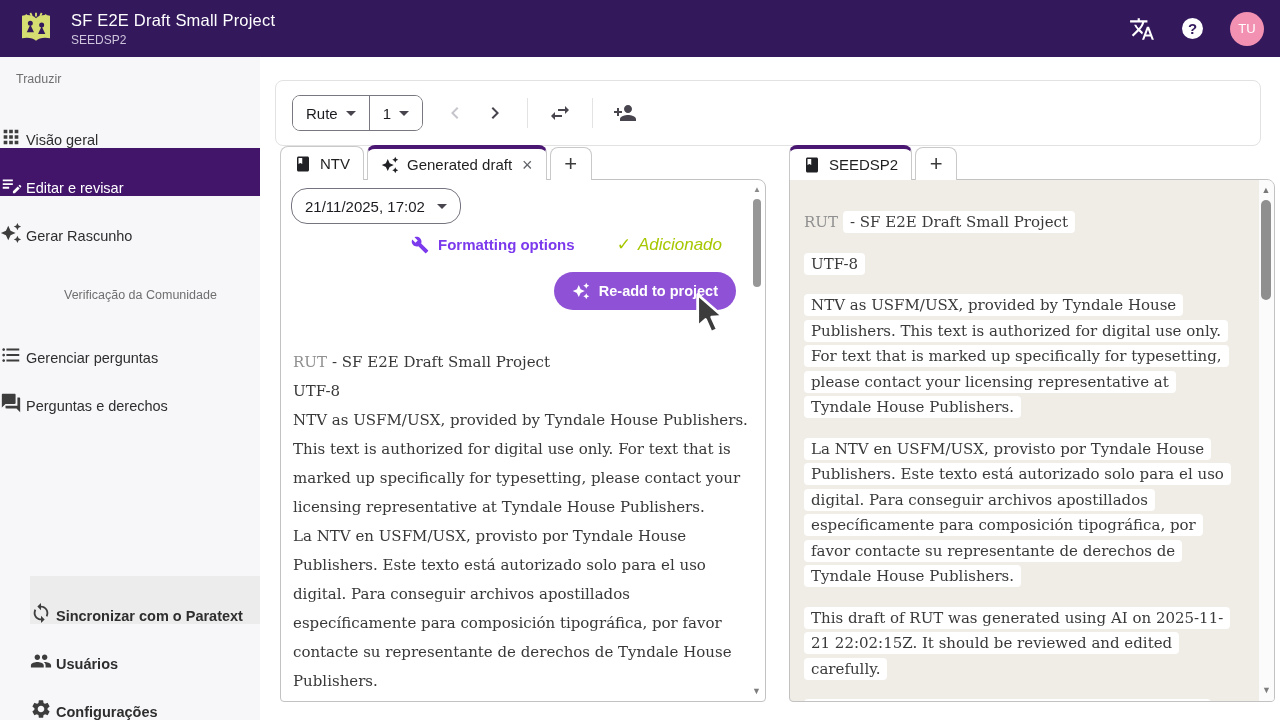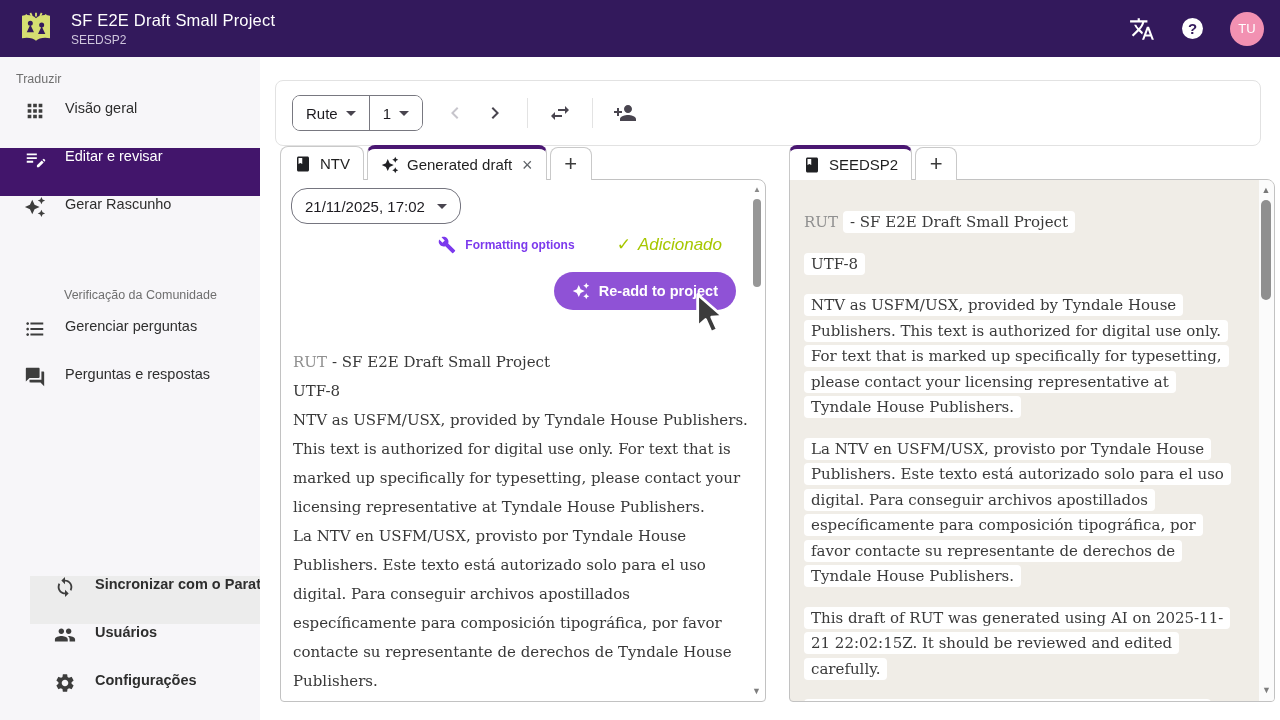--- a/index.html
+++ b/index.html
@@ -31,21 +31,21 @@
   }
 
   
   .sidebar {
     position:absolute; top:57px; left:0; bottom:0; width:260px;
     background:#f7f6f9; display:flex; flex-direction:column;
   }
   .section-label { font-size:12.5px; color:#6f6f6f; padding:15px 16px 14px; }
   .section-label.second { padding-top:44px; padding-bottom:16px;margin-left:48px; }
   .nav-item {
-    height:48px; display:flex; align-items:flex-start; gap:19px; padding:0 24px;
+    height:48px; display:flex; align-items:flex-end; gap:4px; padding:0 0;
     font-size:14.5px; color:#2e2e2e; cursor:pointer; white-space:nowrap;
   }
   .nav-item .nicon { width:22px; height:22px; color:#3d3d3d; flex:0 0 auto; }
   .nav-item.active { background:#42156b; color:#fff; }
   .nav-item.active .nicon { color:#fff; }
   .nav-item.subtle { background:#ececec; }
   .sidebar-bottom { margin-top:auto;margin-left:30px; }
   .nav-item b { font-weight:bold; }
 
   
@@ -86,21 +86,21 @@
   }
   .panel-body.beige { background:#f0ede7; }
 
   
   .history-select {
     position:absolute; left:10px; top:8px; height:36px; border:1px solid #75757f;
     border-radius:16px; display:flex; align-items:center; gap:12px; padding:0 13px;
     font-size:15px; color:#1d1b20; background:#fff; cursor:pointer;
   }
   .status-row { position:absolute; top:54px; right:43px; display:flex; align-items:center; gap:42px; }
-  .fmt-opts { display:flex; align-items:center; gap:9px; color:#7c3aed; font-size:12px; font-weight:bold; cursor:pointer; }
+  .fmt-opts { display:flex; align-items:center; gap:9px; color:#7c3aed; font-size:15px; font-weight:bold; cursor:pointer; }
   .fmt-opts .wicon { width:18px; height:18px; }
   .added-status { display:flex; align-items:center; gap:7px; color:#a7c700; font-size:17px; }
   .added-status .chk { font-size:17px; }
   .added-status .txt { font-style:italic; }
   .readd-btn {
     position:absolute; top:92px; right:29px; height:38px; border:none; border-radius:19px;
     background:#8f52d6; color:#fff; display:flex; align-items:center; gap:9px;
     padding:0 18px; font-size:14.5px; font-weight:bold; cursor:pointer;
     font-family:"Liberation Sans", sans-serif;
   }
@@ -219,21 +219,21 @@
     </span>
     <span>Gerenciar perguntas</span>
   </div>
 
   <div class="nav-item">
     <span class="nicon">
       <svg viewBox="0 0 24 24" width="22" height="22" fill="currentColor">
           <path d="M21 6h-2v9H6v2c0 .55.45 1 1 1h11l4 4V7c0-.55-.45-1-1-1zm-4 6V3c0-.55-.45-1-1-1H3c-.55 0-1 .45-1 1v14l4-4h10c.55 0 1-.45 1-1z"></path>
         </svg>
     </span>
-    <span>Perguntas e respostas</span>
+    <span>Perguntas e derechos</span>
   </div>
 
   <div class="sidebar-bottom">
     <div class="nav-item subtle">
       <span class="nicon">
         <svg viewBox="0 0 24 24" width="22" height="22" fill="currentColor">
             <path d="M12 4V1L8 5l4 4V6c3.31 0 6 2.69 6 6 0 1.01-.25 1.97-.7 2.8l1.46 1.46C19.54 15.03 20 13.57 20 12c0-4.42-3.58-8-8-8zm0 14c-3.31 0-6-2.69-6-6 0-1.01.25-1.97.7-2.8L5.24 7.74C4.46 8.97 4 10.43 4 12c0 4.42 3.58 8 8 8v3l4-4-4-4v3z"></path>
           </svg>
       </span>
       <span><b>Sincronizar com o Paratext</b></span>

